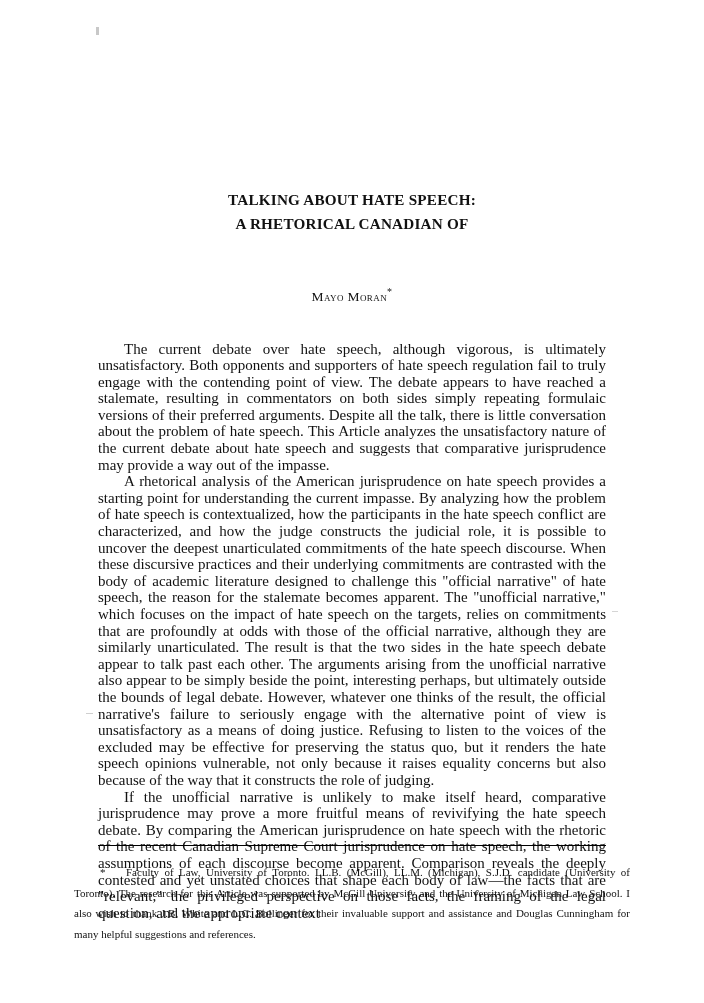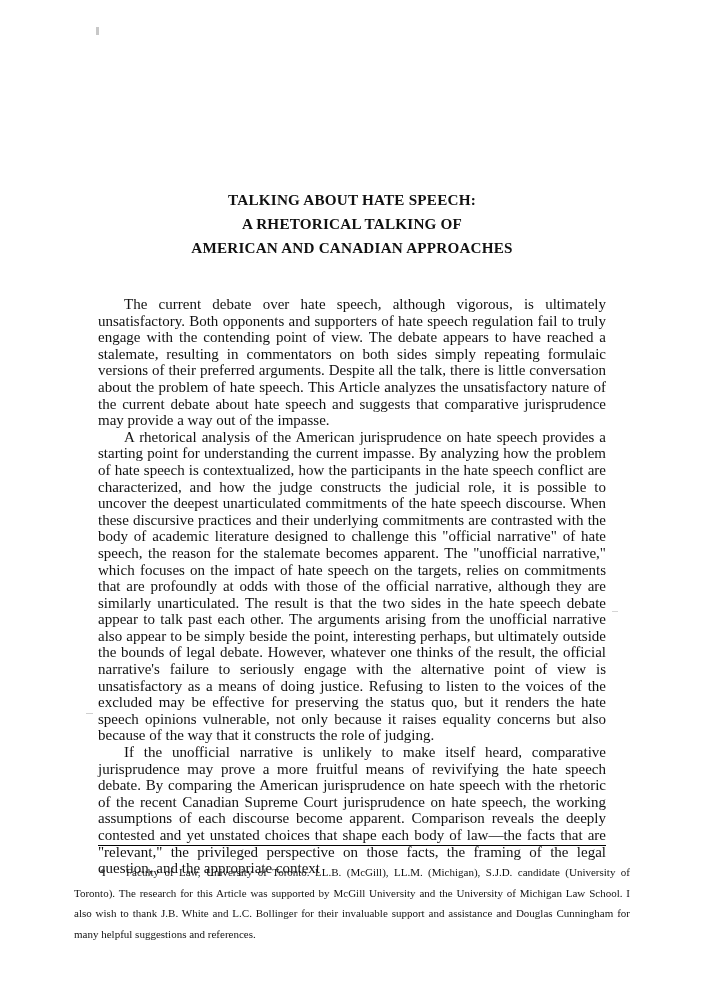--- a/index.html
+++ b/index.html
@@ -118,24 +118,26 @@
 <div class="page">
 
   <div class="corner-mark"></div>
   <div class="edge-mark"></div>
   <div class="edge-mark-right"></div>
 
   <div class="content">
 
     <div class="title-block">
       <span class="title-line">TALKING ABOUT HATE SPEECH:</span>
-      <span class="title-line">A RHETORICAL TALKING OF</span>
-      <span class="title-line">AMERICAN AND CANADIAN APPROACHES</span>
+      <span class="title-line">A RHETORICAL CANADIAN OF</span>
     </div>
 
+    <div class="author">
+      <span class="smallcaps">Mayo Moran</span><sup>*</sup>
+    </div>
 
     <div class="abstract">
       <p>The current debate over hate speech, although vigorous, is ultimately unsatisfactory. Both opponents and supporters of hate speech regulation fail to truly engage with the contending point of view. The debate appears to have reached a stalemate, resulting in commentators on both sides simply repeating formulaic versions of their preferred arguments. Despite all the talk, there is little conversation about the problem of hate speech. This Article analyzes the unsatisfactory nature of the current debate about hate speech and suggests that comparative jurisprudence may provide a way out of the impasse.</p>
       <p>A rhetorical analysis of the American jurisprudence on hate speech provides a starting point for understanding the current impasse. By analyzing how the problem of hate speech is contextualized, how the participants in the hate speech conflict are characterized, and how the judge constructs the judicial role, it is possible to uncover the deepest unarticulated commitments of the hate speech discourse. When these discursive practices and their underlying commitments are contrasted with the body of academic literature designed to challenge this "official narrative" of hate speech, the reason for the stalemate becomes apparent. The "unofficial narrative," which focuses on the impact of hate speech on the targets, relies on commitments that are profoundly at odds with those of the official narrative, although they are similarly unarticulated. The result is that the two sides in the hate speech debate appear to talk past each other. The arguments arising from the unofficial narrative also appear to be simply beside the point, interesting perhaps, but ultimately outside the bounds of legal debate. However, whatever one thinks of the result, the official narrative's failure to seriously engage with the alternative point of view is unsatisfactory as a means of doing justice. Refusing to listen to the voices of the excluded may be effective for preserving the status quo, but it renders the hate speech opinions vulnerable, not only because it raises equality concerns but also because of the way that it constructs the role of judging.</p>
       <p>If the unofficial narrative is unlikely to make itself heard, comparative jurisprudence may prove a more fruitful means of revivifying the hate speech debate. By comparing the American jurisprudence on hate speech with the rhetoric of the recent Canadian Supreme Court jurisprudence on hate speech, the working assumptions of each discourse become apparent. Comparison reveals the deeply contested and yet unstated choices that shape each body of law—the facts that are "relevant," the privileged perspective on those facts, the framing of the legal question, and the appropriate context</p>
     </div>
 
   </div>
 
   <div class="rule"></div>

